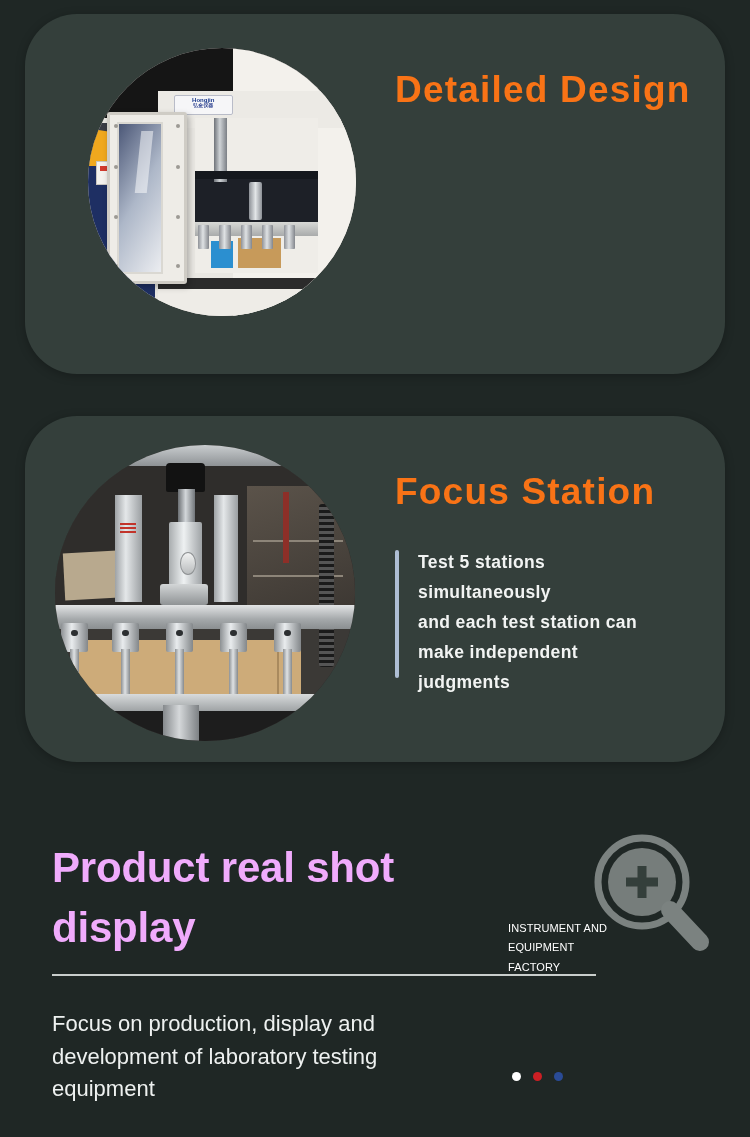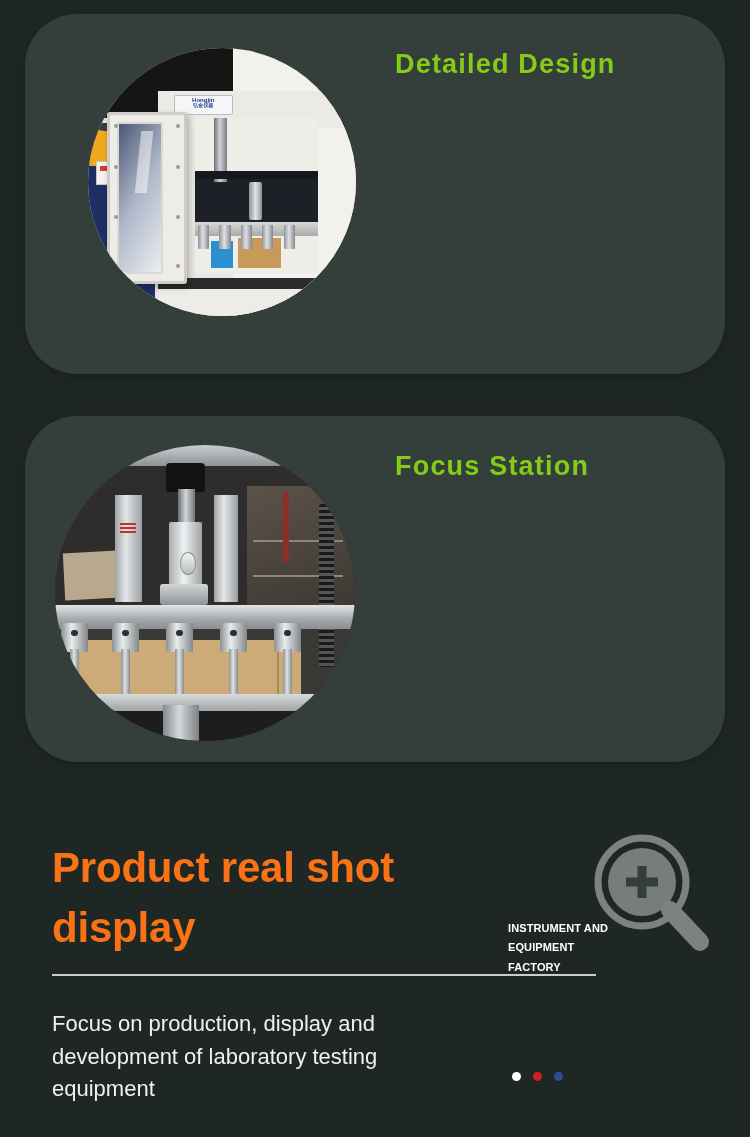--- a/index.html
+++ b/index.html
@@ -33,25 +33,26 @@
   .card--one .card-photo{ left:63px; top:34px;  width:268px; height:268px; }
   .card--two .card-photo{ left:30px; top:29px;  width:300px; height:296px; }
 
   .card-body{
     position:absolute;
   }
   .card--one .card-body{ left:370px; top:36px; right:30px; }
   .card--two .card-body{ left:370px; top:36px; right:30px; }
 
   .card-title{
-    color:#84cc16;
-    font-size:27px;
+    color:#f97316;
+    font-size:37px;
     font-weight:700;
     letter-spacing:1.2px;
     line-height:1.1;
+    margin-top:20px;
   }
   .card-text-wrap{
     position:relative;
     padding-left:23px;
     margin-top:34px;
   }
   .accent-bar{
     position:absolute;
     left:0; top:3px;
     width:4px; height:124px;
@@ -154,21 +155,21 @@
       background:linear-gradient(#d8dbdc,#9fa3a5);}
   .p2 .lowerDark{ position:absolute; left:0; top:90%; width:100%; height:10%; background:#1d1d1d;}
   .p2 .lowerShaft{ position:absolute; left:36%; top:88%; width:12%; height:12%;
       background:linear-gradient(90deg,#85898c,#d5d8da 45%,#7d8184);}
 
   
   .promo{ position:absolute; left:0; top:762px; width:750px; height:375px; }
   .promo-title{
     position:absolute; left:52px; top:76px;
     width:430px;
-    color:#f97316;
+    color:#f0abfc;
     font-size:42px;
     font-weight:700;
     line-height:1.42;
     letter-spacing:-.2px;
     white-space:pre-line;
   }
   .promo-divider{
     position:absolute; left:52px; top:212px;
     width:544px; height:2px;
     background:#c9cecc;
@@ -179,21 +180,21 @@
     color:#eef1f0;
     font-size:22px;
     font-weight:400;
     line-height:1.48;
     white-space:pre-line;
   }
   .promo-badge{
     position:absolute; left:508px; top:157px;
     color:#ffffff;
     font-size:11px;
-    font-weight:700;
+    font-weight:400;
     line-height:1.75;
     letter-spacing:.1px;
     white-space:pre-line;
   }
   .zoom-icon{
     position:absolute; left:590px; top:68px;
     width:126px; height:126px;
     color:#7b8280;
   }
   .dots{
@@ -301,20 +302,28 @@
         <div class="rod" style="left:58%"></div>
         <div class="rod" style="left:76%"></div>
         <div class="baseBeam"></div>
         <div class="lowerDark"></div>
         <div class="lowerShaft"></div>
       </div>
     </div>
 
     <div class="card-body">
       <div class="card-title">Focus Station</div>
+      <div class="card-text-wrap">
+        <div class="accent-bar" style="background: rgb(174, 190, 212);"></div>
+        <div class="card-text">Test 5 stations
+simultaneously
+and each test station can
+make independent
+judgments</div>
+      </div>
     </div>
   </div>
 
   <div class="promo">
 
     <div class="promo-title">Product real shot
 display</div>
 
     <div class="zoom-icon">
       <svg viewBox="0 0 126 126" width="126" height="126" aria-hidden="true">

